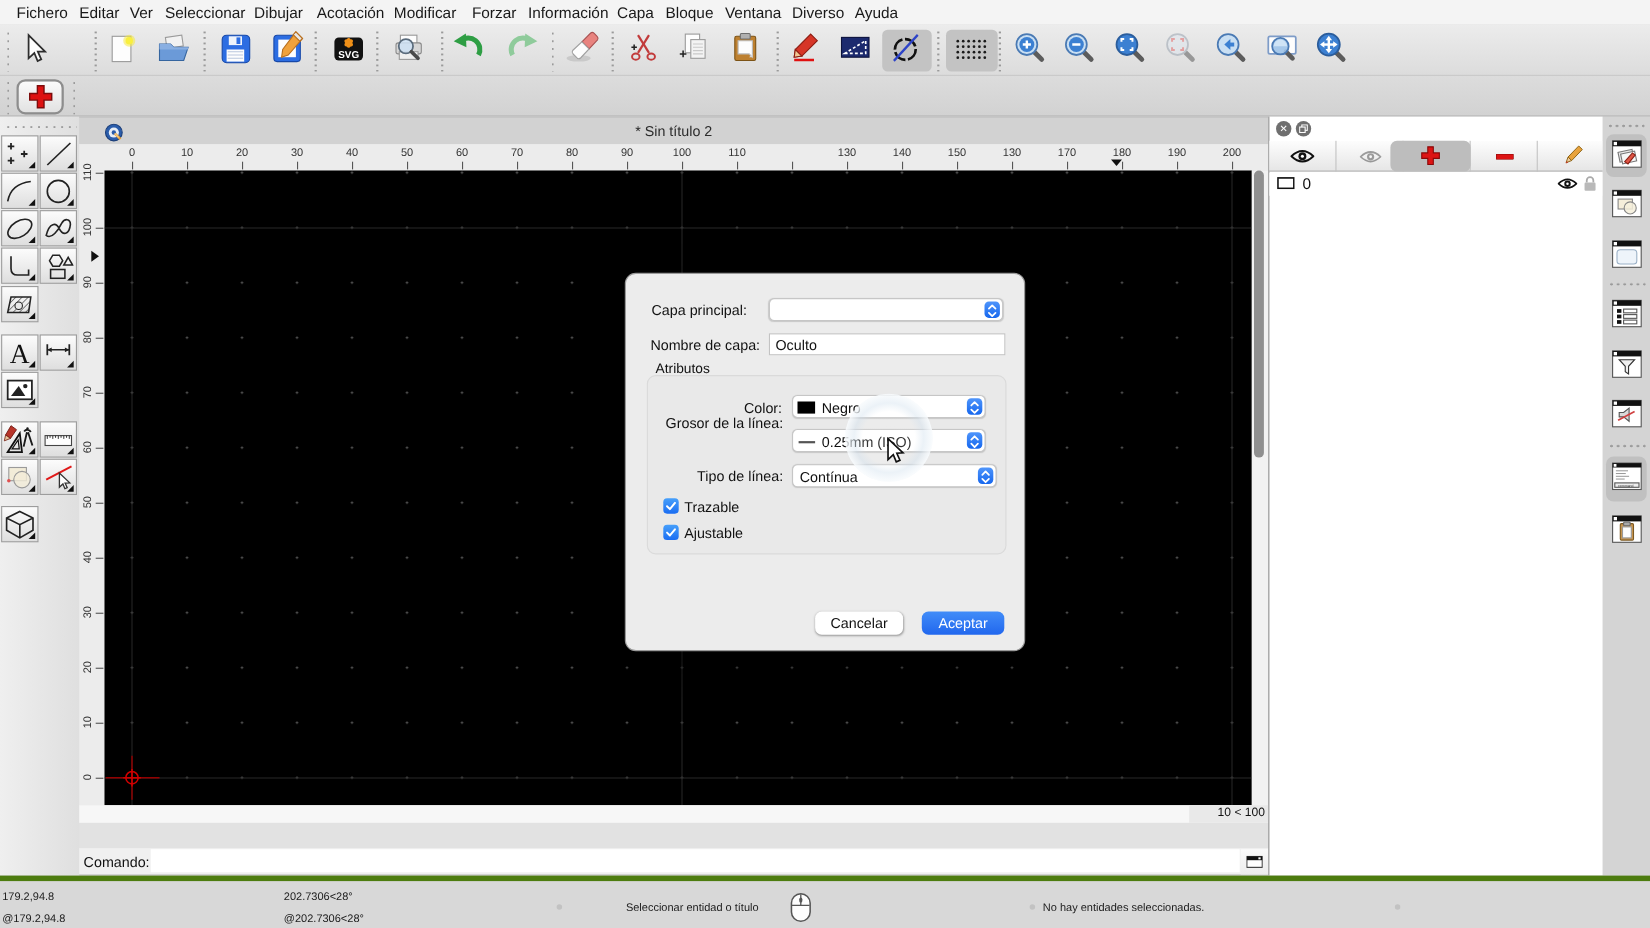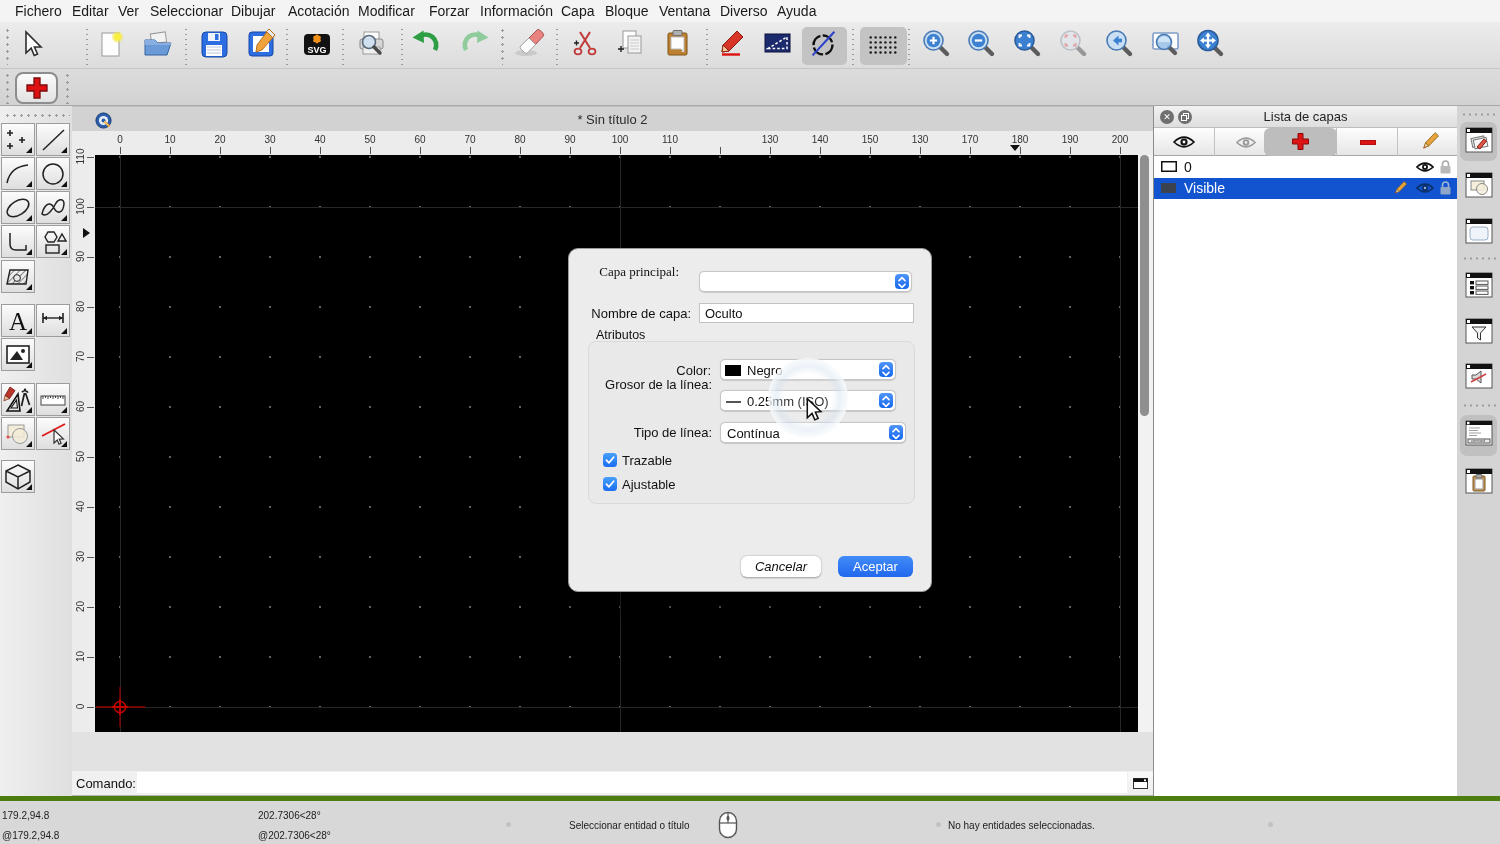--- a/index.html
+++ b/index.html
@@ -576,33 +576,35 @@
     <svg style="position:absolute; left:0px; top:527px;" width="60" height="50" viewBox="0 0 60 50">
       <line x1="1" y1="25" x2="50" y2="25" stroke="#930000" stroke-width="1.3"></line>
       <line x1="25" y1="5" x2="25" y2="45" stroke="#930000" stroke-width="1.3"></line>
       <circle cx="25" cy="25" r="5.6" fill="none" stroke="#cf0000" stroke-width="1.4"></circle>
       <path d="M17,25 h16 M25,17 v16" stroke="#cf0000" stroke-width="1.4"></path>
     </svg>
   </div>
   <div id="vscroll" class="abs">
       <div id="vthumb"></div>
     </div>
+  <div id="hstrip" class="abs">
+      <div id="zoomlab">10 &lt; 100</div>
+    </div>
   <div id="cmdinput" class="abs">
     <span style="position:absolute; left:4px; top:5px;">Comando:</span>
     <div style="position:absolute; left:65px; top:1px; right:28px; bottom:2px; background:#fff;"></div>
     <div style="position:absolute; right:2px; top:1px; width:25px; height:23px; background:linear-gradient(#fafafa,#ececec); display:flex; align-items:center; justify-content:center;">
       <svg width="15" height="11" viewBox="0 0 15 11">
           <rect x="0.5" y="0.5" width="14" height="10" fill="#fff" stroke="#333"></rect>
           <rect x="0.5" y="0.5" width="14" height="3.5" fill="#111"></rect>
           <rect x="11" y="1.4" width="2" height="1.8" fill="#fff"></rect>
         </svg>
     </div>
   </div>
   <div id="rpanel" class="abs">
-    <div id="rptitle">Lista de capas</div>
     <div class="circbtn" style="left:6px">✕</div>
     <div class="circbtn" style="left:24px"><svg width="8" height="8" viewBox="0 0 8 8" style="margin-top:3px">
           <rect x="2.5" y="0.5" width="5" height="5" fill="none" stroke="#fff"></rect>
           <rect x="0.5" y="2.5" width="5" height="5" fill="#6f6f6f" stroke="#fff"></rect>
         </svg></div>
     <div id="rptools">
       <div class="rptbtn" style="left:0; width:61px">
           <svg width="22" height="14" viewBox="0 0 22 14">
             <path d="M1,7 Q11,-2.5 21,7 Q11,16.5 1,7 Z" fill="none" stroke="#111" stroke-width="1.7"></path>
             <circle cx="11" cy="7" r="3.6" fill="#111"></circle>
@@ -644,40 +646,20 @@
       <svg style="position:absolute;left:262px;top:4px" width="18" height="12" viewBox="0 0 22 14">
           <path d="M1,7 Q11,-2.5 21,7 Q11,16.5 1,7 Z" fill="none" stroke="#111" stroke-width="1.9"></path>
           <circle cx="11" cy="7" r="3.6" fill="#111"></circle>
           <circle cx="11" cy="7" r="1.4" fill="#fff"></circle>
         </svg>
       <svg style="position:absolute;left:286px;top:3px" width="11" height="14" viewBox="0 0 11 14">
           <path d="M2.5,6 v-2 a3,3 0 0 1 6,0 v2" fill="none" stroke="#aaa" stroke-width="1.6"></path>
           <rect x="0.5" y="6" width="10" height="7.5" rx="1" fill="#b9b9b9"></rect>
         </svg>
     </div>
-    <div class="lrow" style="top:72px; background:#1254cf; color:#fff;">
-      <div style="position:absolute;left:7px;top:4.5px;width:15px;height:10px;background:#3a434e;"></div>
-      <span style="position:absolute; left:30px; top:2px;">Visible</span>
-      <svg style="position:absolute;left:238px;top:3px" width="15" height="15" viewBox="0 0 20 20">
-          <g transform="rotate(44 10 10)">
-            <rect x="8" y="-1" width="4.6" height="14" fill="#e8a33d" stroke="#8a6010" stroke-width="0.8"></rect>
-            <path d="M8,13 h4.6 l-2.3,5 z" fill="#efcb9b" stroke="#8a6010" stroke-width="0.8"></path>
-            <path d="M9.6,16.5 l1,2.1 1,-2.1 z" fill="#c03a2b"></path>
-          </g>
-        </svg>
-      <svg style="position:absolute;left:262px;top:4px" width="18" height="12" viewBox="0 0 22 14">
-          <path d="M1,7 Q11,-2.5 21,7 Q11,16.5 1,7 Z" fill="none" stroke="#0c2f68" stroke-width="1.9"></path>
-          <circle cx="11" cy="7" r="3.6" fill="#0c2f68"></circle>
-          <circle cx="11" cy="7" r="1.4" fill="#9db8dd"></circle>
-        </svg>
-      <svg style="position:absolute;left:286px;top:3px" width="11" height="14" viewBox="0 0 11 14">
-          <path d="M2.5,6 v-2 a3,3 0 0 1 6,0 v2" fill="none" stroke="#9db4d8" stroke-width="1.6"></path>
-          <rect x="0.5" y="6" width="10" height="7.5" rx="1" fill="#8fa6c8"></rect>
-        </svg>
-    </div>
   </div>
   <div id="rstrip" class="abs">
     <div class="tbhandle" style="left:4px; top:7px; width:34px; height:3px; background-size:6px 3px; background-repeat:repeat-x;"></div>
     <div class="pressed abs" style="left:3px; top:16px; width:37px; height:39px; background:#c0c0c0; border-radius:7px;"></div>
     <div class="wicon" style="top:21px"><svg width="28" height="28" viewBox="0 0 28 28">
           <rect x="1" y="1" width="26" height="24" fill="#fff" stroke="#555"></rect>
           <rect x="1" y="1" width="26" height="5" fill="#111"></rect>
           <rect x="2" y="2" width="3" height="3" fill="#fff"></rect>
           <g transform="rotate(-12 14 16)">
             <rect x="7" y="10" width="13" height="9" fill="#e9e9e9" stroke="#777"></rect>
@@ -760,21 +742,21 @@
           <line x1="10" y1="2" x2="10" y2="12" stroke="#555" stroke-width="1.2"></line>
           <line x1="2" y1="12" x2="18" y2="12" stroke="#555" stroke-width="1.2"></line>
           <rect x="8.6" y="5" width="2.8" height="4.5" rx="1.4" fill="#555"></rect>
         </svg></div>
     <div style="left:948px; top:19px;">No hay entidades seleccionadas.</div>
     <div style="left:506px; top:21px; width:5px; height:5px; border-radius:50%; background:#c2c2c2;"></div>
     <div style="left:936px; top:21px; width:5px; height:5px; border-radius:50%; background:#c2c2c2;"></div>
     <div style="left:1268px; top:21px; width:5px; height:5px; border-radius:50%; background:#c2c2c2;"></div>
   </div>
   <div id="dialog" class="abs">
-    <div class="dlglab" style="left:0px; top:15px; width:110px;font-family:Liberation Serif, serif;">Capa principal:</div>
+    <div class="dlglab" style="left:0px; top:25px; width:110px;">Capa principal:</div>
     <div class="combo" style="left:130px; top:22px; width:213px; height:21px;">
         <div class="stepper">
           <svg width="10" height="13" viewBox="0 0 10 13">
             <path d="M2,4.6 L5,1.6 L8,4.6" fill="none" stroke="#fff" stroke-width="1.6" stroke-linecap="round" stroke-linejoin="round"></path>
             <path d="M2,8.4 L5,11.4 L8,8.4" fill="none" stroke="#fff" stroke-width="1.6" stroke-linecap="round" stroke-linejoin="round"></path>
           </svg>
         </div>
       </div>
     <div class="dlglab" style="left:0px; top:57px; width:122px;">Nombre de capa:</div>
     <div style="position:absolute; left:130px; top:54px; width:215px; height:20px; background:#fff; border:1px solid #c3c3c3;">
@@ -815,21 +797,21 @@
         </div>
     </div>
     <div class="cbx" style="left:34px; top:204px;"><svg width="14" height="14" viewBox="0 0 14 14">
           <path d="M3.4,7.2 L6,9.8 L10.6,4.2" fill="none" stroke="#fff" stroke-width="1.8" stroke-linecap="round" stroke-linejoin="round"></path>
         </svg></div>
     <div style="position:absolute; left:53px; top:204px;">Trazable</div>
     <div class="cbx" style="left:34px; top:228px;"><svg width="14" height="14" viewBox="0 0 14 14">
           <path d="M3.4,7.2 L6,9.8 L10.6,4.2" fill="none" stroke="#fff" stroke-width="1.8" stroke-linecap="round" stroke-linejoin="round"></path>
         </svg></div>
     <div style="position:absolute; left:53px; top:228px;">Ajustable</div>
-    <div class="btn" style="left:172px; top:307px; width:80px; background:#fff; box-shadow:0 0.5px 2px rgba(0,0,0,0.35); padding-top:3px;font-style:italic;">Cancelar</div>
+    <div class="btn" style="left:172px; top:307px; width:80px; background:#fff; box-shadow:0 0.5px 2px rgba(0,0,0,0.35); padding-top:3px;">Cancelar</div>
     <div class="btn" style="left:269px; top:307px; width:75px; background:linear-gradient(#418cf8,#2167ee); color:#fff; padding-top:3px;">Aceptar</div>
   </div>
   <div id="ring" class="abs" style="left:768px; top:358px; width:80px; height:80px; border-radius:50%;
     background:radial-gradient(circle, rgba(255,255,255,0.12) 0%, rgba(255,255,255,0.15) 42%, rgba(216,229,240,0.5) 56%, rgba(248,251,253,0.88) 70%, rgba(165,190,212,0.8) 80%, rgba(240,246,251,0.62) 88%, rgba(148,177,203,0.7) 94%, rgba(255,255,255,0) 99%);"></div>
   <div id="dlgcursor" class="abs" style="left:802px; top:397px;">
     <svg width="24" height="32" viewBox="0 0 26 34">
         <path d="M7,2 L7,27 L13.3,21.2 L16.9,29.8 L21.3,27.9 L17.6,19.5 L25,19 Z" fill="#fff" stroke="#111" stroke-width="2" transform="scale(0.82)"></path>
       </svg>
   </div>
 

